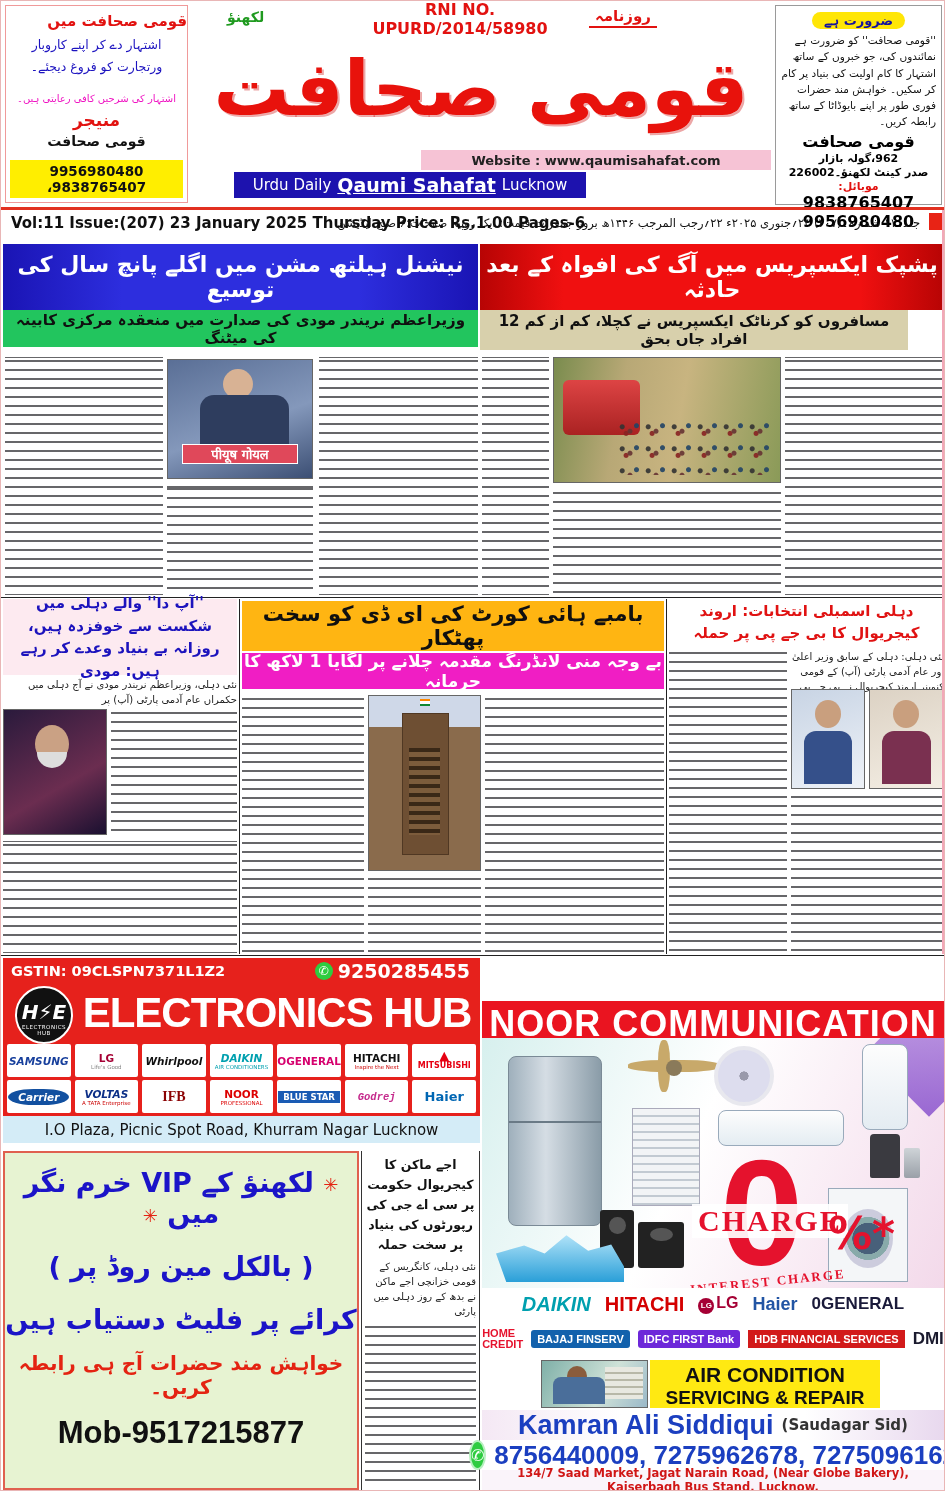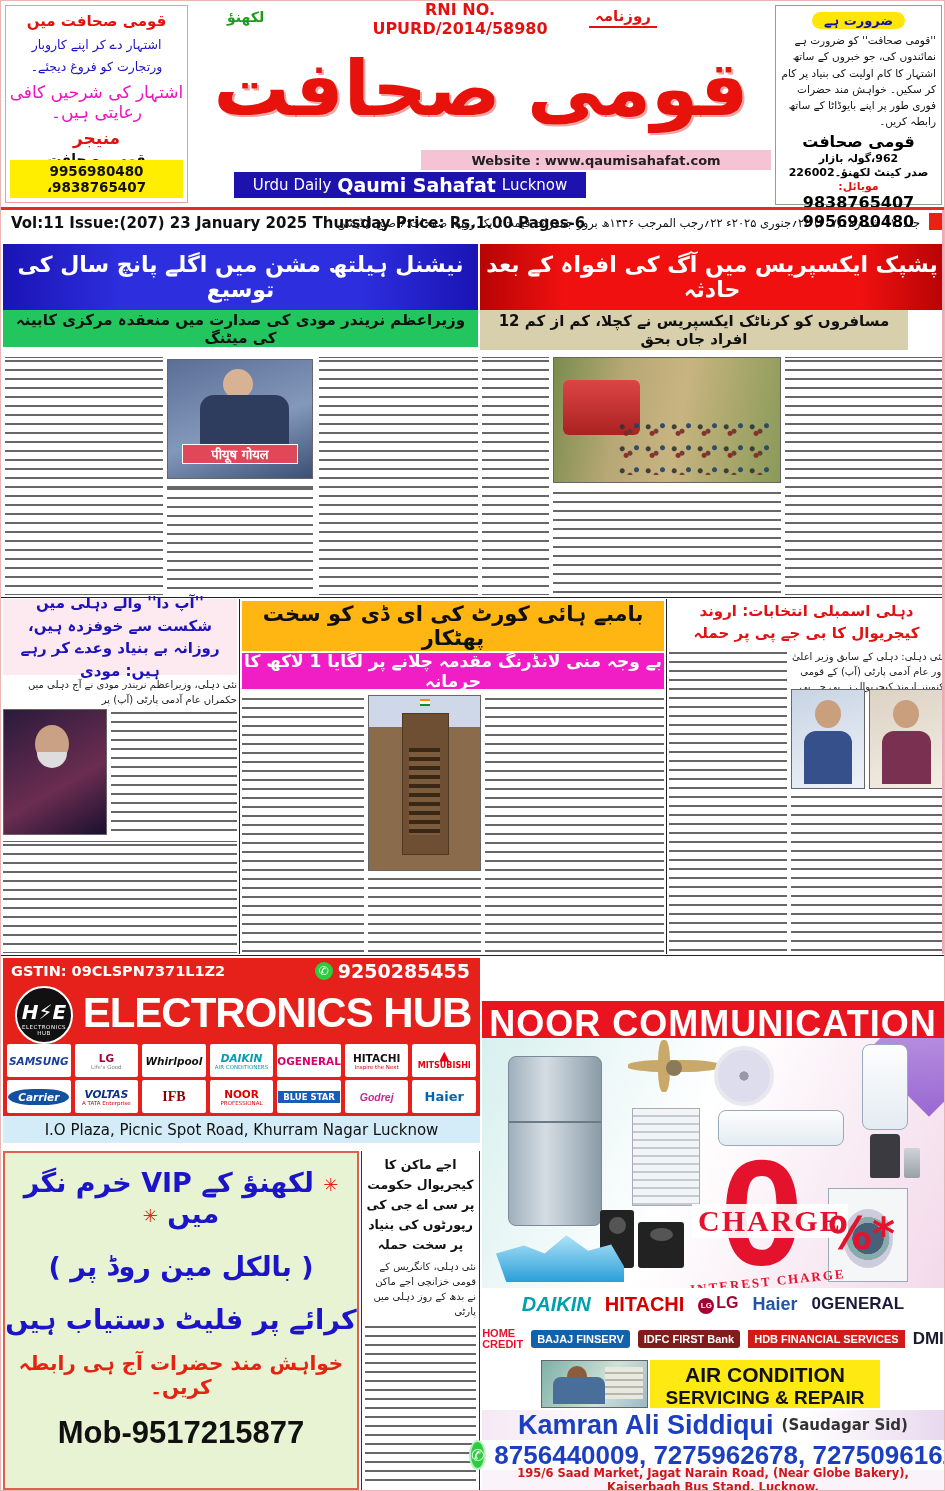--- a/index.html
+++ b/index.html
@@ -7,35 +7,35 @@
         font-family:"DejaVu Sans",sans-serif;overflow:hidden;border:1px solid #e9b6b6;box-sizing:border-box;}
   .abs{position:absolute;box-sizing:border-box;}
   .rtl{direction:rtl;unicode-bidi:embed;}
   .ctr{display:flex;align-items:center;justify-content:center;text-align:center;}
   
   .tx{background-image:repeating-linear-gradient(to bottom,rgba(25,25,30,.78) 0 2px,transparent 2px 9px);
       background-position:0 3px;opacity:.85;}
   .colrule{background:#222;}
   
   .promo{border:1.5px solid #f09a9a;background:#fff;text-align:center;padding-top:6px;}
-  .promo .l1{color:#e21210;font-weight:bold;font-size:15px;}
+  .promo .l1{color:#e21210;font-weight:bold;font-size:15px;text-align:right;}
   .promo .l2{color:#1d14c0;font-size:12.5px;margin-top:7px;}
-  .promo .l4{color:#ef12c2;font-size:17px;margin-top:8px;}
+  .promo .l4{color:#ef12c2;font-size:10px;margin-top:19px;}
   .promo .mgr{color:#e21210;font-weight:bold;font-size:17px;margin-top:6px;}
   .promo .brand{color:#111;font-weight:bold;font-size:14px;margin-top:3px;}
   .promo .phones{position:absolute;left:4px;right:4px;bottom:4px;background:#ffee00;color:#111;
                  font-weight:bold;font-size:13.5px;padding:3px 0;}
   .city{color:#1f9a1f;font-weight:bold;font-size:14px;}
   .rni{color:#e21210;font-weight:bold;font-size:16px;background:#fff;}
   .daily{color:#e21210;font-weight:bold;font-size:15px;border-bottom:2px solid #e21210;padding:0 6px 1px;}
   .bigtitle{color:#e8120c;font-weight:bold;font-size:76px;letter-spacing:-2px;
             text-shadow:0 0 1px #fff,2px 2px 0 rgba(200,0,0,.35);white-space:nowrap;}
   .web{background:#f6c3d5;color:#222;font-weight:bold;font-size:13px;}
   .bluebar{background:#1d12ae;color:#fff;font-size:15px;}
-  .bluebar b{font-size:19px;margin:0 6px;}
+  .bluebar b{font-size:19px;margin:0 6px;text-decoration:underline;}
   .notice{border:1.5px solid #9a9a9a;background:#fff;text-align:center;padding:4px 5px;}
   .notice .badge{display:inline-block;background:#ffe607;color:#15129e;font-weight:bold;font-size:13px;
                  border-radius:10px;padding:1px 12px;}
   .notice .body{font-size:10.5px;line-height:1.55;margin-top:3px;text-align:right;color:#111;}
   .notice .brand{font-weight:bold;font-size:16px;margin-top:2px;}
   .notice .addr{font-size:11px;font-weight:bold;margin-top:1px;}
   .notice .mob{color:#e21210;font-weight:bold;font-size:11px;}
   .notice .ph{font-weight:bold;font-size:16px;}
   .redrule{background:#e23020;}
   .dateline-en{font-weight:bold;font-size:15px;color:#101010;white-space:nowrap;}
@@ -104,21 +104,21 @@
   .c-whirl .bn{font-style:italic;color:#111;}
   .c-daikin .bn{color:#00a0af;font-style:italic;} .c-daikin .bs{color:#00a0af;}
   .c-general .bn{color:#d6006e;}
   .c-hitachi .bn{color:#111;} .c-hitachi .bs{color:#c00;}
   .c-mitsu .bn{color:#e60012;font-size:8px;} .c-mitsu .tri{color:#e60012;font-size:13px;line-height:10px;}
   .c-carrier .bn{color:#fff;background:#1250a0;border-radius:50%/60%;padding:2px 10px;font-style:italic;}
   .c-voltas .bn{color:#0c2f87;font-style:italic;} .c-voltas .bs{color:#c00;}
   .c-ifb .bn{color:#8b0304;font-family:"Liberation Serif",serif;font-size:14px;}
   .c-akai .bn{color:#d00;} .c-akai .bs{color:#d00;}
   .c-blue .bn{color:#fff;background:#1a5bb4;padding:1px 5px;font-size:8.5px;}
-  .c-godrej .bn{color:#c52a8c;font-style:italic;font-family:Liberation Sans, sans-serif;}
+  .c-godrej .bn{color:#c52a8c;font-style:italic;font-family:Liberation Mono, monospace;}
   .c-haier .bn{color:#0066b3;font-size:13px;}
   .ehub-addr{background:#d4ecf7;color:#111;font-size:15px;}
   
   .flats{background:#e7f3d2;border:2px solid #e0604f;text-align:center;color:#1b14c8;}
   .flats .big{font-weight:bold;font-size:27px;margin-top:14px;}
   .flats .ast{color:#e42312;font-size:18px;vertical-align:middle;}
   .flats .red{color:#e42312;font-weight:bold;font-size:20px;margin-top:16px;}
   .flats .mob{color:#111;font-weight:bold;font-size:31px;font-family:"Liberation Sans",sans-serif;margin-top:16px;}
   
   .maken{border-left:1px solid #333;border-right:1px solid #333;background:#fff;padding:4px 3px;}
@@ -157,21 +157,21 @@
   .nb-hitachi{color:#d40000;font-size:20px;}
   .nb-lg{color:#a50034;font-size:16px;}
   .nb-lg .circ{display:inline-flex;width:16px;height:16px;border-radius:50%;background:#a50034;color:#fff;
       font-size:8px;align-items:center;justify-content:center;margin-right:2px;}
   .nb-haier{color:#2255a4;font-size:18px;}
   .nb-general{color:#1a1a3a;font-size:17px;}
   .noor-partners{display:flex;align-items:center;justify-content:center;gap:8px;background:#fff;}
   .np{font-weight:bold;font-size:11px;white-space:nowrap;font-family:"Liberation Sans",sans-serif;}
   .np-home{color:#e5122d;line-height:1;}
   .np-bajaj{color:#fff;background:#1261ac;padding:3px 6px;border-radius:3px;}
-  .np-idfc{color:#fff;background:#7f1d1d;padding:3px 6px;border-radius:3px;}
+  .np-idfc{color:#fff;background:#6d28d9;padding:3px 6px;border-radius:3px;}
   .np-hdb{color:#fff;background:#d21a1a;padding:3px 6px;}
   .np-dmi{color:#1a1a2e;font-size:17px;}
   .svc-box{background:#ffe912;color:#111;font-weight:bold;font-family:"Liberation Sans",sans-serif;
            text-align:center;}
   .svc-box .s1{font-size:21px;padding-top:3px;} .svc-box .s2{font-size:19px;}
   .kamran{text-align:center;background:linear-gradient(90deg,#f4e8f4,#fff 30% 70%,#e8d8ee);}
   .kamran .nm{color:#1b3fc0;font-weight:bold;font-size:27px;font-family:"Liberation Sans",sans-serif;}
   .kamran .tag{color:#333;font-weight:bold;font-size:15px;}
   .noor-phones{display:flex;align-items:center;justify-content:center;gap:8px;background:#fff;}
   .noor-phones .num{color:#1b3fc0;font-weight:bold;font-size:26px;font-family:"Liberation Sans",sans-serif;white-space:nowrap;}
@@ -419,16 +419,16 @@
     <div class="s2">SERVICING &amp; REPAIR</div>
   </div>
   <div class="abs kamran ctr" style="left:481px;top:1409px;width:462px;height:30px;gap:8px;">
     <span class="nm">Kamran Ali Siddiqui</span>
     <span class="tag">(Saudagar Sid)</span>
   </div>
   <div class="abs noor-phones" style="left:481px;top:1439px;width:462px;height:30px;">
     <span class="wa-big">✆</span>
     <span class="num">8756440009, 7275962678, 7275096162</span>
   </div>
-  <div class="abs noor-addr ctr" style="left:481px;top:1469px;width:462px;height:20px;">195/6 Saad Market, Jagat Narain Road, (Near Globe Bakery), Kaiserbagh Bus Stand, Lucknow.</div>
+  <div class="abs noor-addr ctr" style="left:481px;top:1469px;width:462px;height:20px;">134/7 Saad Market, Jagat Narain Road, (Near Globe Bakery), Kaiserbagh Bus Stand, Lucknow.</div>
 
   <div class="abs" style="left:941px;top:209px;width:2px;height:744px;background:#f2a8b8;"></div>
 </div>
 
 </body></html>

